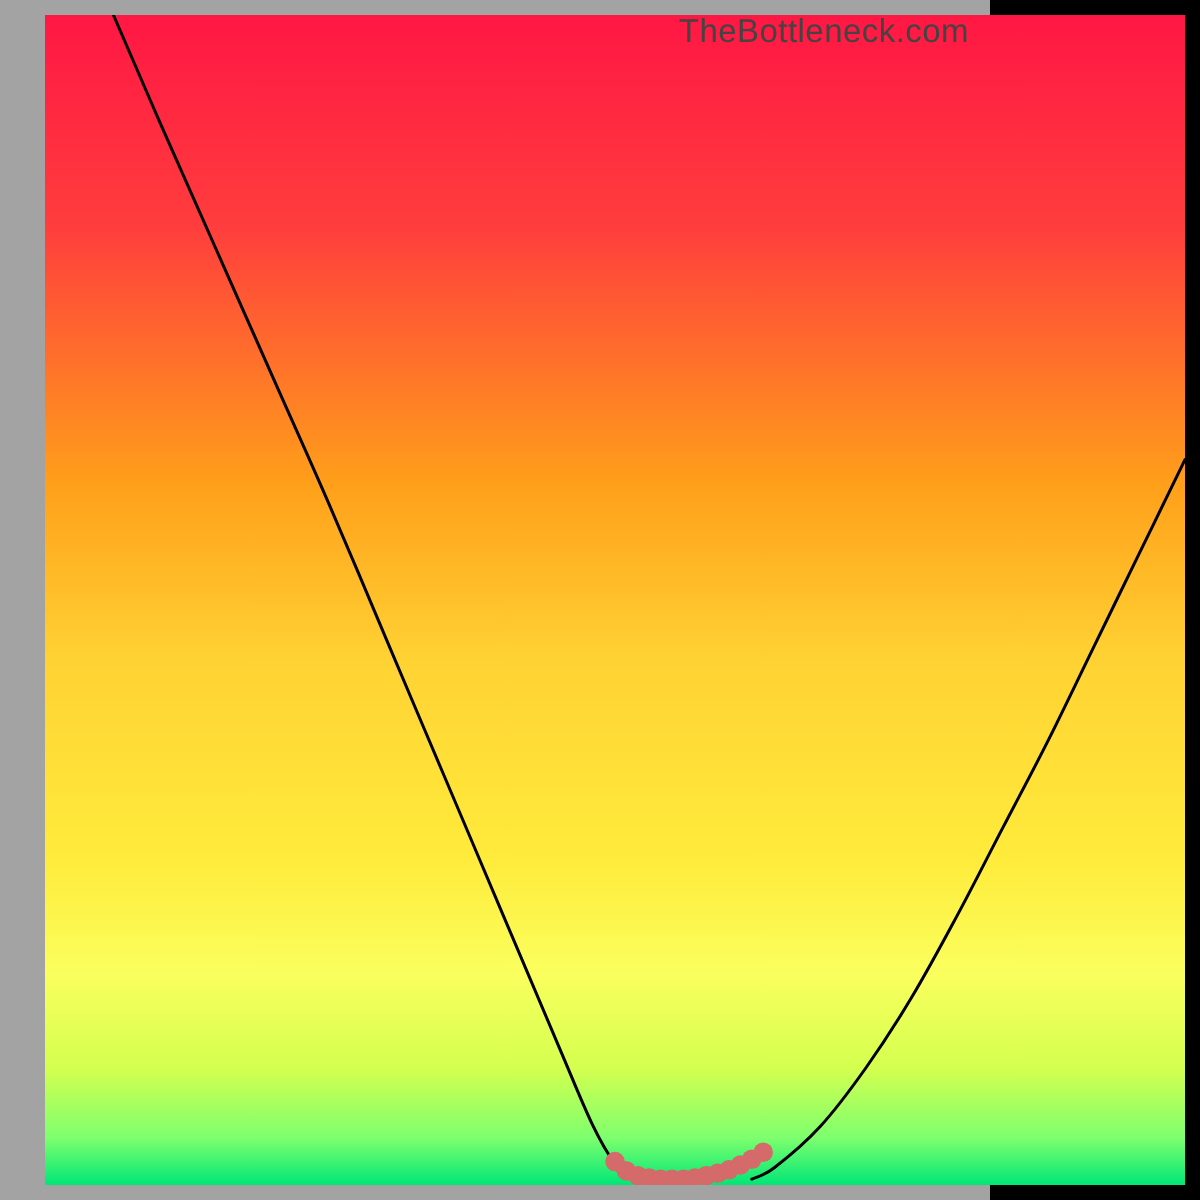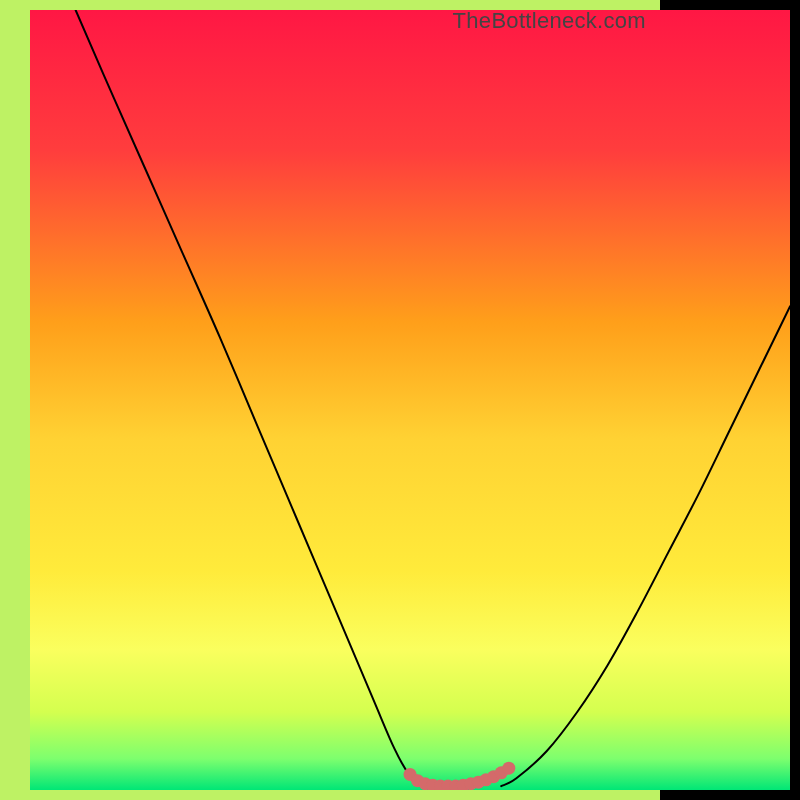--- a/index.html
+++ b/index.html
@@ -1,17 +1,17 @@
 <!DOCTYPE html>
 <html><head>
 <meta charset="utf-8">
 <style>
 * { margin: 0; padding: 0; box-sizing: border-box; }
 body { width: 800px; height: 800px; background: #000; position: relative; font-family: Arial, sans-serif; }
-.container { width: 660px; height: 800px; position: relative; background: #bef264; }
+.container { width: 660px; height: 800px; position: relative; background: #a3a3a3; }
 .plot-area { position: absolute; left: 30px; top: 10px; width: 760px; height: 780px; }
 .watermark { position: absolute; top: 8px; right: 14px; color: #444; font-size: 22px; font-weight: 500; z-index: 10; letter-spacing: 0.3px; }
 svg { display: block; }
 </style>
 </head>
 <body>
 
 <div class="container">
   <div class="watermark">TheBottleneck.com</div>
   <div class="plot-area">

